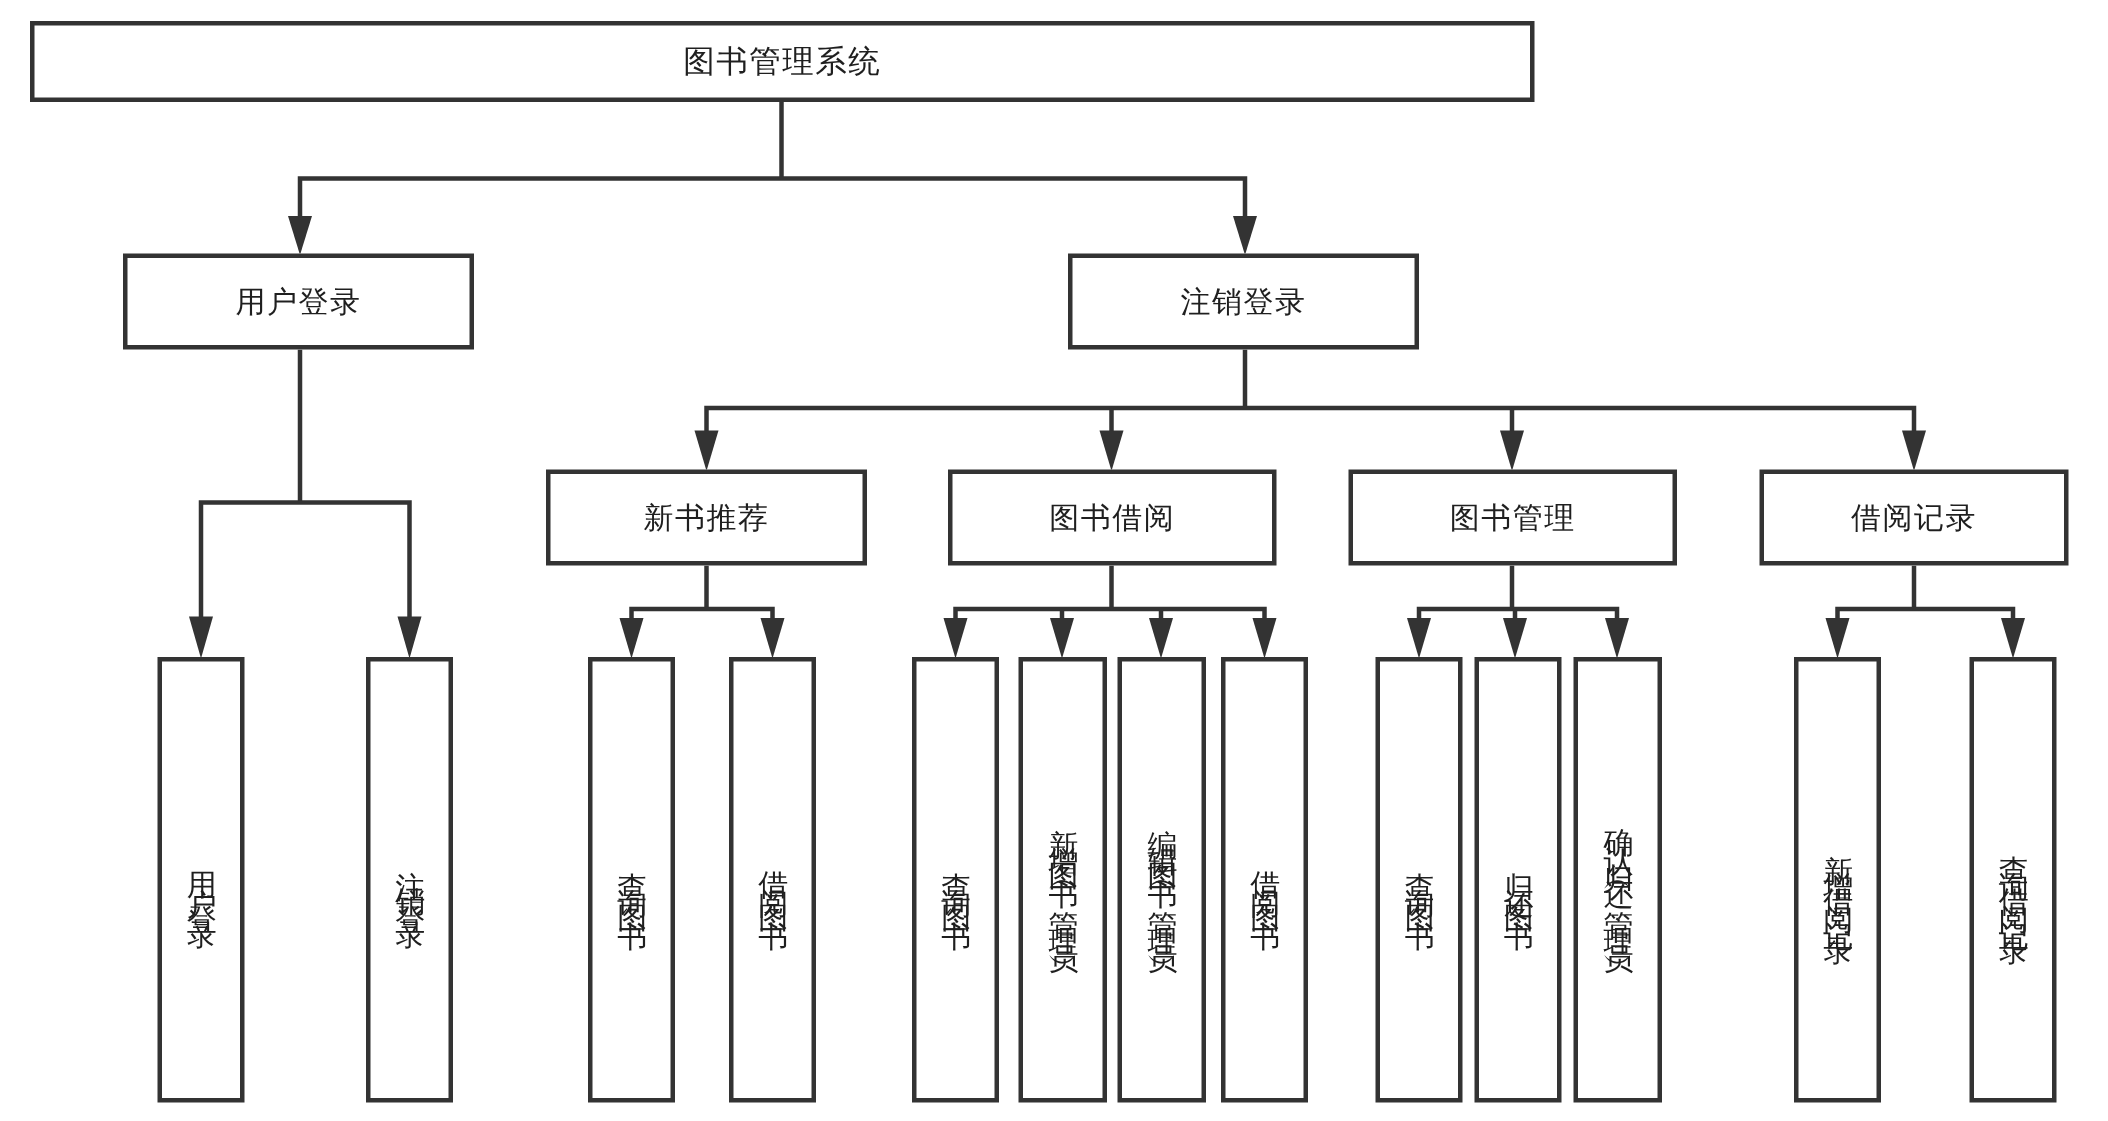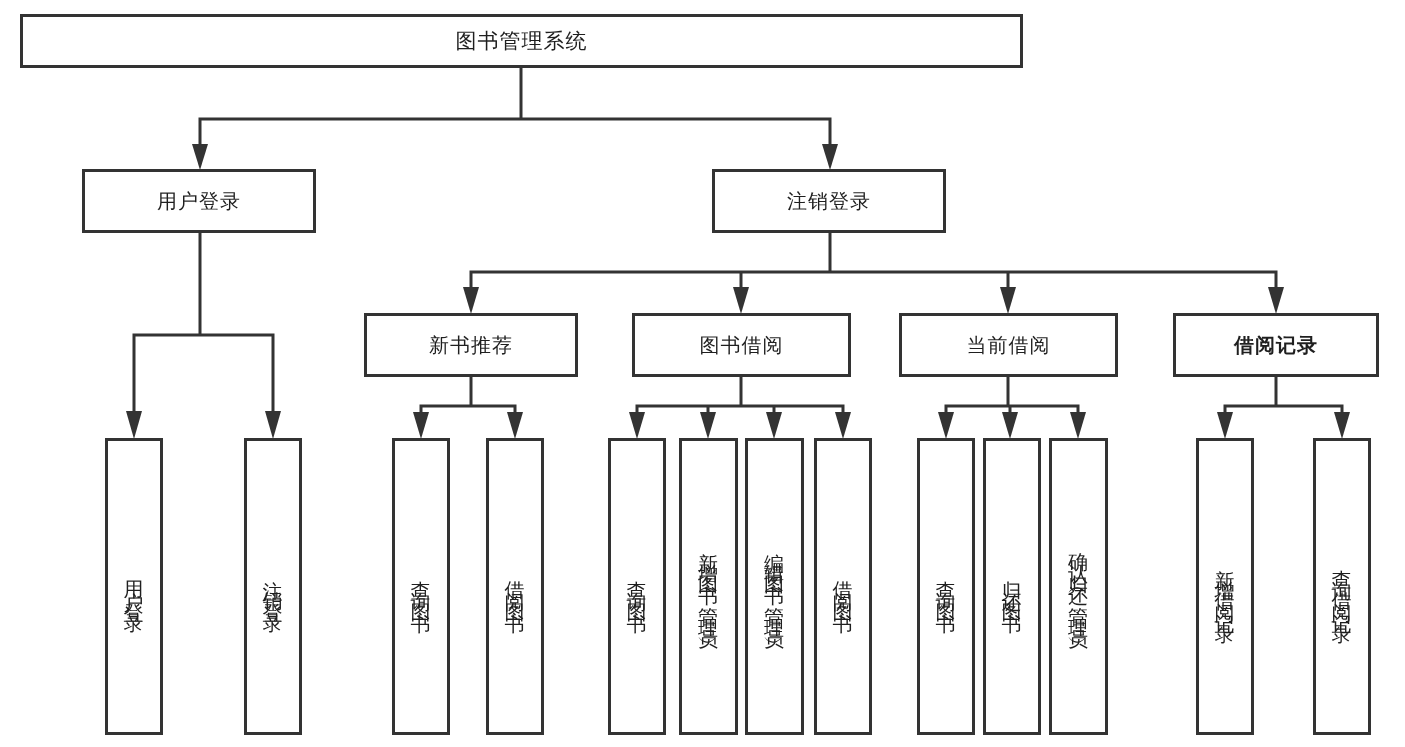--- a/index.html
+++ b/index.html
@@ -103,22 +103,22 @@
     <polygon points="1334,412 1350,412 1342,439"></polygon>
   </svg>
 
   <div class="node hnode root-node" style="left:20px; top:14px; width:1003px; height:54px;">图书管理系统</div>
 
   <div class="node hnode" style="left:82px; top:169px; width:234px; height:64px;">用户登录</div>
   <div class="node hnode" style="left:712px; top:169px; width:234px; height:64px;">注销登录</div>
 
   <div class="node hnode" style="left:632px; top:313px; width:219px; height:64px;">图书借阅</div>
   <div class="node hnode" style="left:364px; top:313px; width:214px; height:64px;">新书推荐</div>
-  <div class="node hnode" style="left:899px; top:313px; width:219px; height:64px;">当前借阅</div>
-  <div class="node hnode" style="left:1173px; top:313px; width:206px; height:64px;font-weight:bold;">借阅记录</div>
+  <div class="node hnode" style="left:899px; top:313px; width:219px; height:64px;">图书管理</div>
+  <div class="node hnode" style="left:1173px; top:313px; width:206px; height:64px;">借阅记录</div>
 
   <div class="node vnode" style="left:105px; top:438px; width:58px; height:297px;">
     <span class="vtext">用户登录</span>
   </div>
   <div class="node vnode" style="left:244px; top:438px; width:58px; height:297px;">
     <span class="vtext">注销登录</span>
   </div>
 
   <div class="node vnode" style="left:392px; top:438px; width:58px; height:297px;">
     <span class="vtext">查询图书</span>

